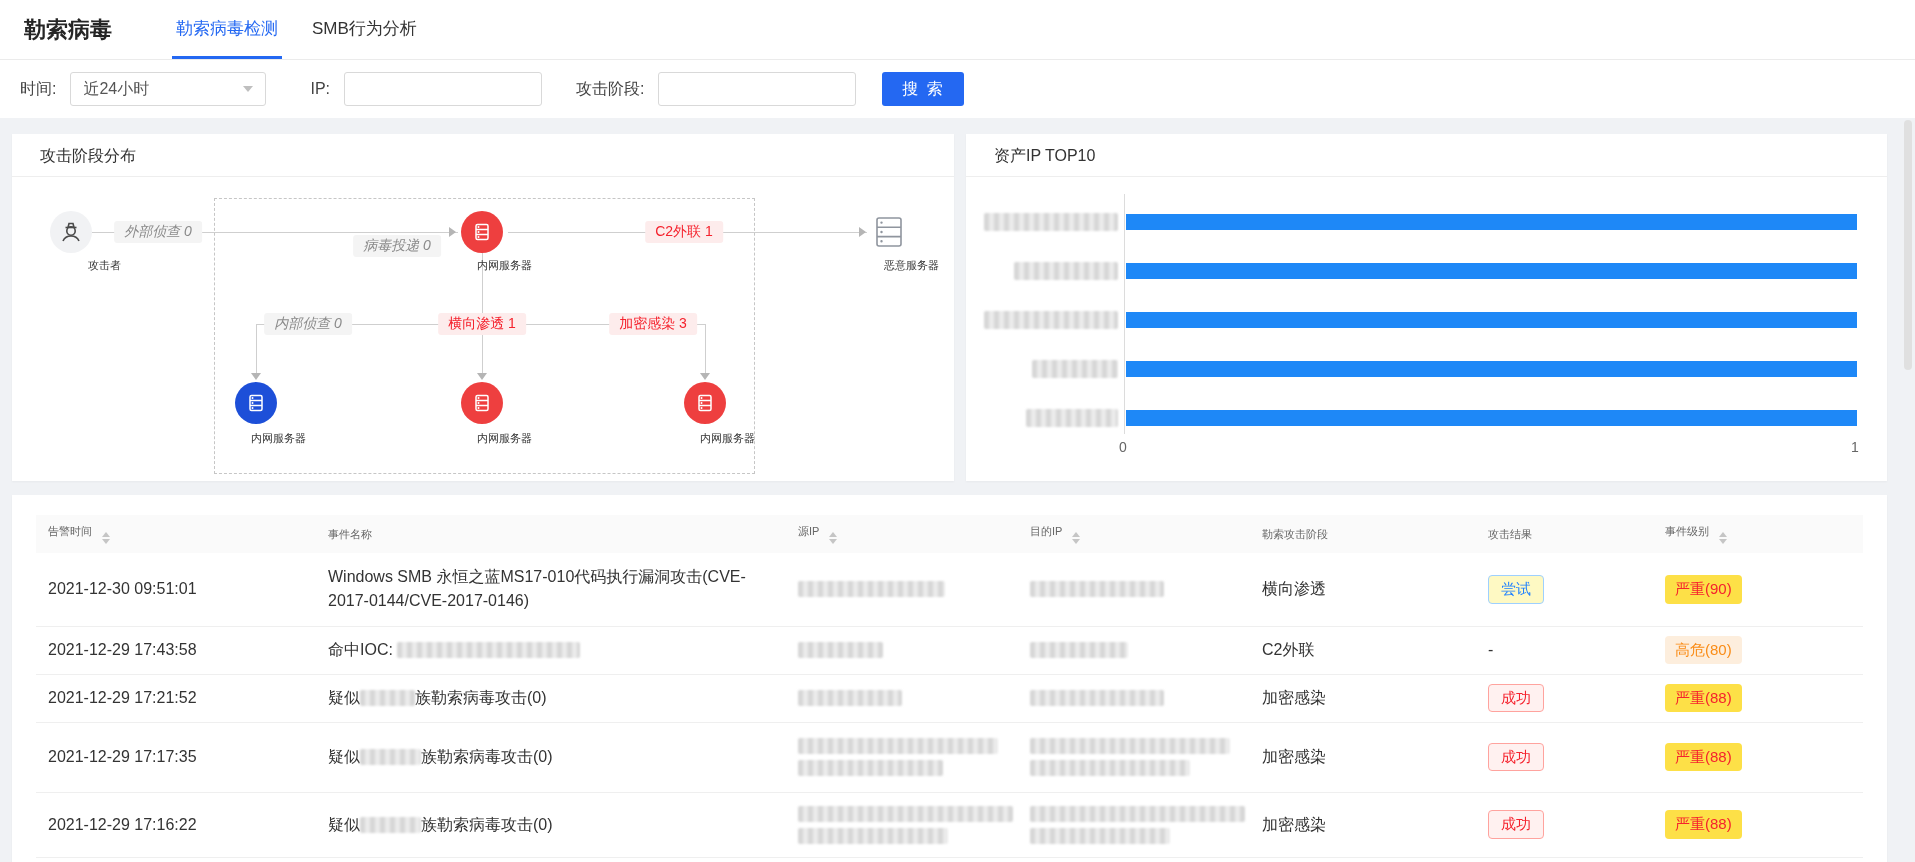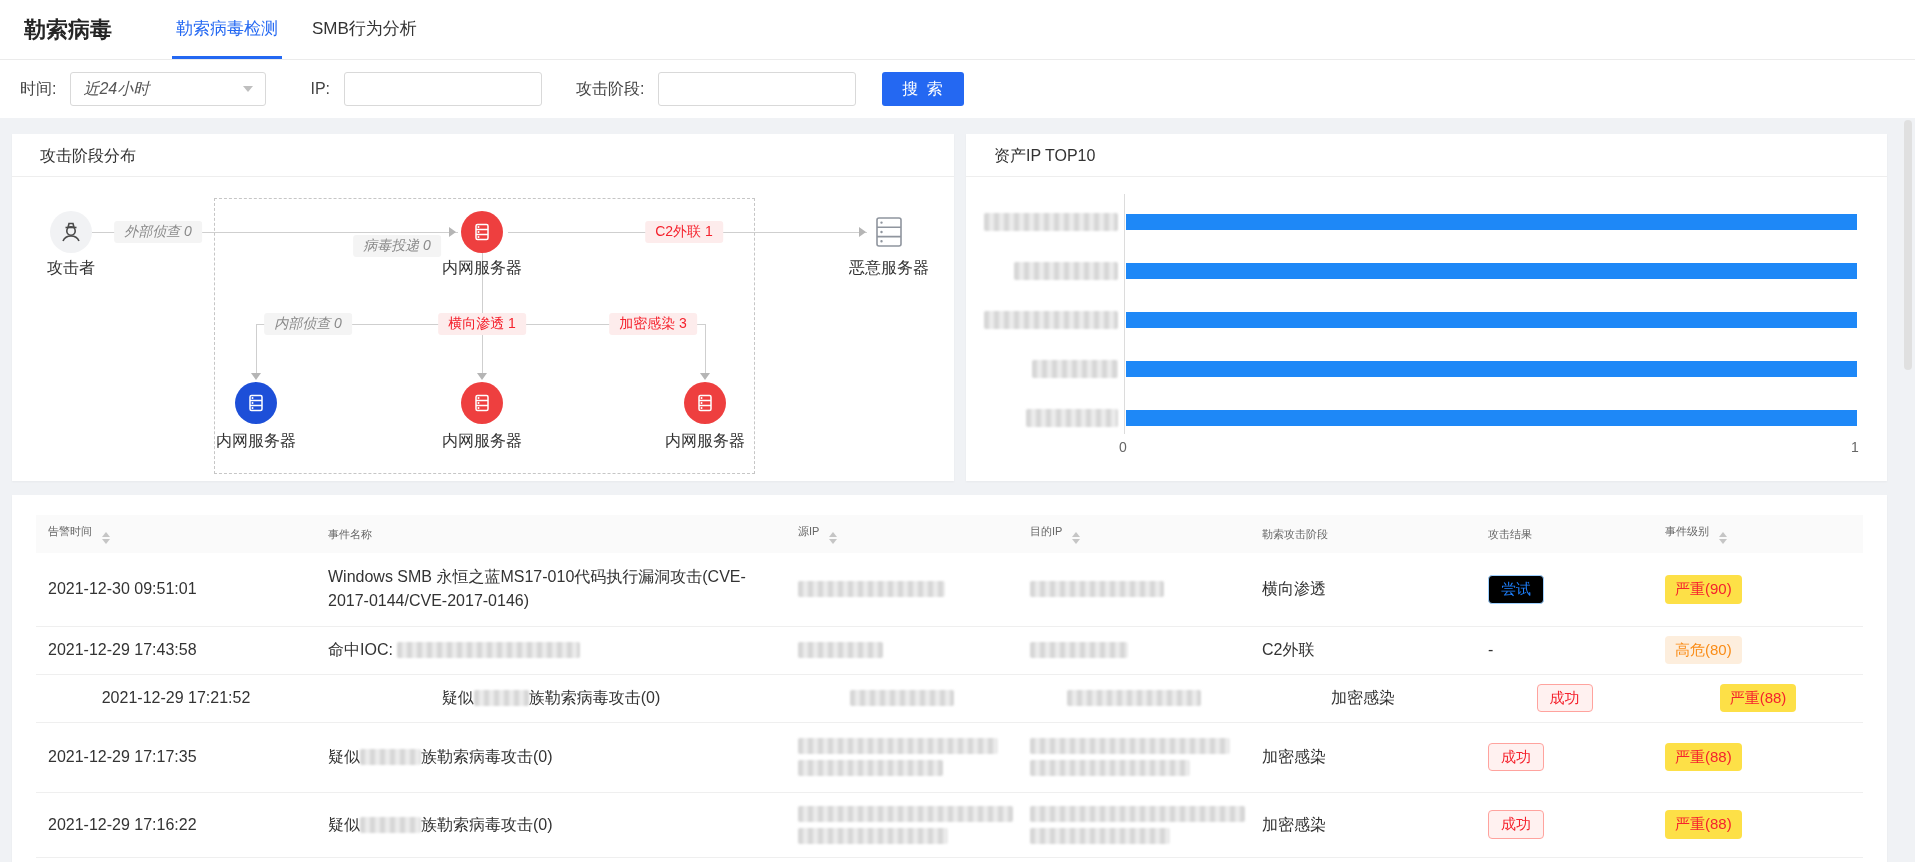--- a/index.html
+++ b/index.html
@@ -21,21 +21,21 @@
     display:flex;align-items:center;padding:0 24px;}
   .page-title{font-size:22px;font-weight:bold;color:#262626;margin-right:60px;}
   .tabs{display:flex;height:100%;}
   .tab{display:flex;align-items:center;padding:0 4px;margin:0 26px 0 0;
     font-size:17px;color:#333;cursor:pointer;border-bottom:3px solid transparent;}
   .tab.active{color:var(--accent-blue);border-bottom-color:var(--accent-blue);font-weight:500;}
   
   .filterbar{height:58px;background:#fff;display:flex;align-items:center;padding:0 20px;}
   .flabel{font-size:16px;color:#444;margin-right:14px;}
   .select{width:196px;height:34px;border:1px solid #d9d9d9;border-radius:3px;background:#fff;
-    display:flex;align-items:center;justify-content:space-between;padding:0 12px;color:#555;cursor:pointer;font-style:italic;}
+    display:flex;align-items:center;justify-content:space-between;padding:0 12px;color:#555;cursor:pointer;}
   .sel-caret{width:0;height:0;border-left:5px solid transparent;border-right:5px solid transparent;
     border-top:6px solid #bfbfbf;}
   .finput{width:198px;height:34px;border:1px solid #d9d9d9;border-radius:3px;outline:none;
     padding:0 10px;font-size:16px;color:#333;background:#fff;}
   .ml44{margin-left:44px;} .ml34{margin-left:34px;}
   .search-btn{margin-left:26px;width:82px;height:34px;background:var(--accent-blue);color:#fff;
     border:none;border-radius:3px;font-size:16px;cursor:pointer;letter-spacing:2px;}
   
   .card{position:absolute;background:#fff;box-shadow:0 1px 2px rgba(0,0,0,.04);}
   .card-title{height:43px;line-height:43px;padding:0 28px;font-size:16px;font-weight:500;
@@ -43,21 +43,21 @@
   .card-diagram{left:12px;top:134px;width:942px;height:347px;}
   .card-chart{left:966px;top:134px;width:921px;height:347px;}
   .card-table{left:12px;top:495px;width:1875px;height:367px;padding:20px 24px 0;}
   
   .diagram{position:absolute;inset:0;}
   .node-circle{position:absolute;width:42px;height:42px;border-radius:50%;
     display:flex;align-items:center;justify-content:center;}
   .node-red{background:var(--node-red);}
   .node-blue{background:var(--node-blue);}
   .node-attacker{background:#f1f2f4;}
-  .node-label{position:absolute;width:100px;text-align:center;font-size:16px;color:#333;}
+  .node-label{position:absolute;width:100px;text-align:right;font-size:11px;color:#333;}
   .pill{position:absolute;transform:translate(-50%,-50%);font-size:14px;padding:2px 10px;
     border-radius:3px;white-space:nowrap;}
   .pill-gray{background:#f4f4f4;color:#8a8a8a;font-style:italic;}
   .pill-red{background:#fdecec;color:var(--danger-red);}
   .hline,.vline{position:absolute;background:#cfcfcf;}
   .hline{height:1px;} .vline{width:1px;}
   .arr-r{position:absolute;width:0;height:0;border:5px solid transparent;border-left:7px solid #b5b5b5;}
   .arr-d{position:absolute;width:0;height:0;border:5px solid transparent;border-top:7px solid #b5b5b5;}
   .dash-box{position:absolute;border:1px dashed #c6c6c6;}
   
@@ -72,27 +72,27 @@
     filter:blur(1.1px);}
   .rd18{height:18px;position:absolute;}
   .rd-stack{display:flex;flex-direction:column;gap:6px;}
   .rd-stack .rd{display:block;}
   
   table{width:100%;border-collapse:collapse;table-layout:fixed;}
   thead th{background:#fafafa;height:38px;font-size:11px;font-weight:400;color:#666;
     text-align:left;padding:0 12px;white-space:nowrap;}
   tbody td{border-bottom:1px solid #efefef;padding:8px 12px;font-size:16px;color:#333;
     vertical-align:middle;line-height:1.5;}
-  tr.r0{height:73px;} tr.r1{height:48px;} tr.r2{height:48px;text-align:center;} tr.r3{height:70px;} tr.r4{height:65px;}
+  tr.r0{height:73px;} tr.r1{height:48px;} tr.r2{height:48px;} tr.r3{height:70px;} tr.r4{height:65px;}
   .caret{display:inline-flex;flex-direction:column;gap:2px;margin-left:7px;vertical-align:-2px;}
   .caret i{display:block;width:0;height:0;border-left:4px solid transparent;border-right:4px solid transparent;}
   .caret .up{border-bottom:5px solid #c5c5c5;}
   .caret .down{border-top:5px solid #c5c5c5;}
   .badge{display:inline-block;font-size:15px;padding:2px 12px;border-radius:4px;border:1px solid transparent;}
-  .badge-blue{color:#1e80ff;background:#000000;border-color:#9ed0ff;}
+  .badge-blue{color:#1e80ff;background:#fef9c3;border-color:#9ed0ff;}
   .badge-red{color:var(--danger-red);background:#fff1f0;border-color:#ffa39e;}
   .level{display:inline-block;font-size:15px;padding:3px 10px;border-radius:4px;}
   .level-red{color:var(--danger-red);background:#fde047;}
   .level-orange{color:var(--warn-orange);background:#fdeedd;}
   .dash-cell{color:#333;}
   
   .scroll-thumb{position:absolute;right:3px;top:120px;width:8px;height:250px;border-radius:4px;background:#e0e0e0;}
 </style>
 </head>
 <body>

